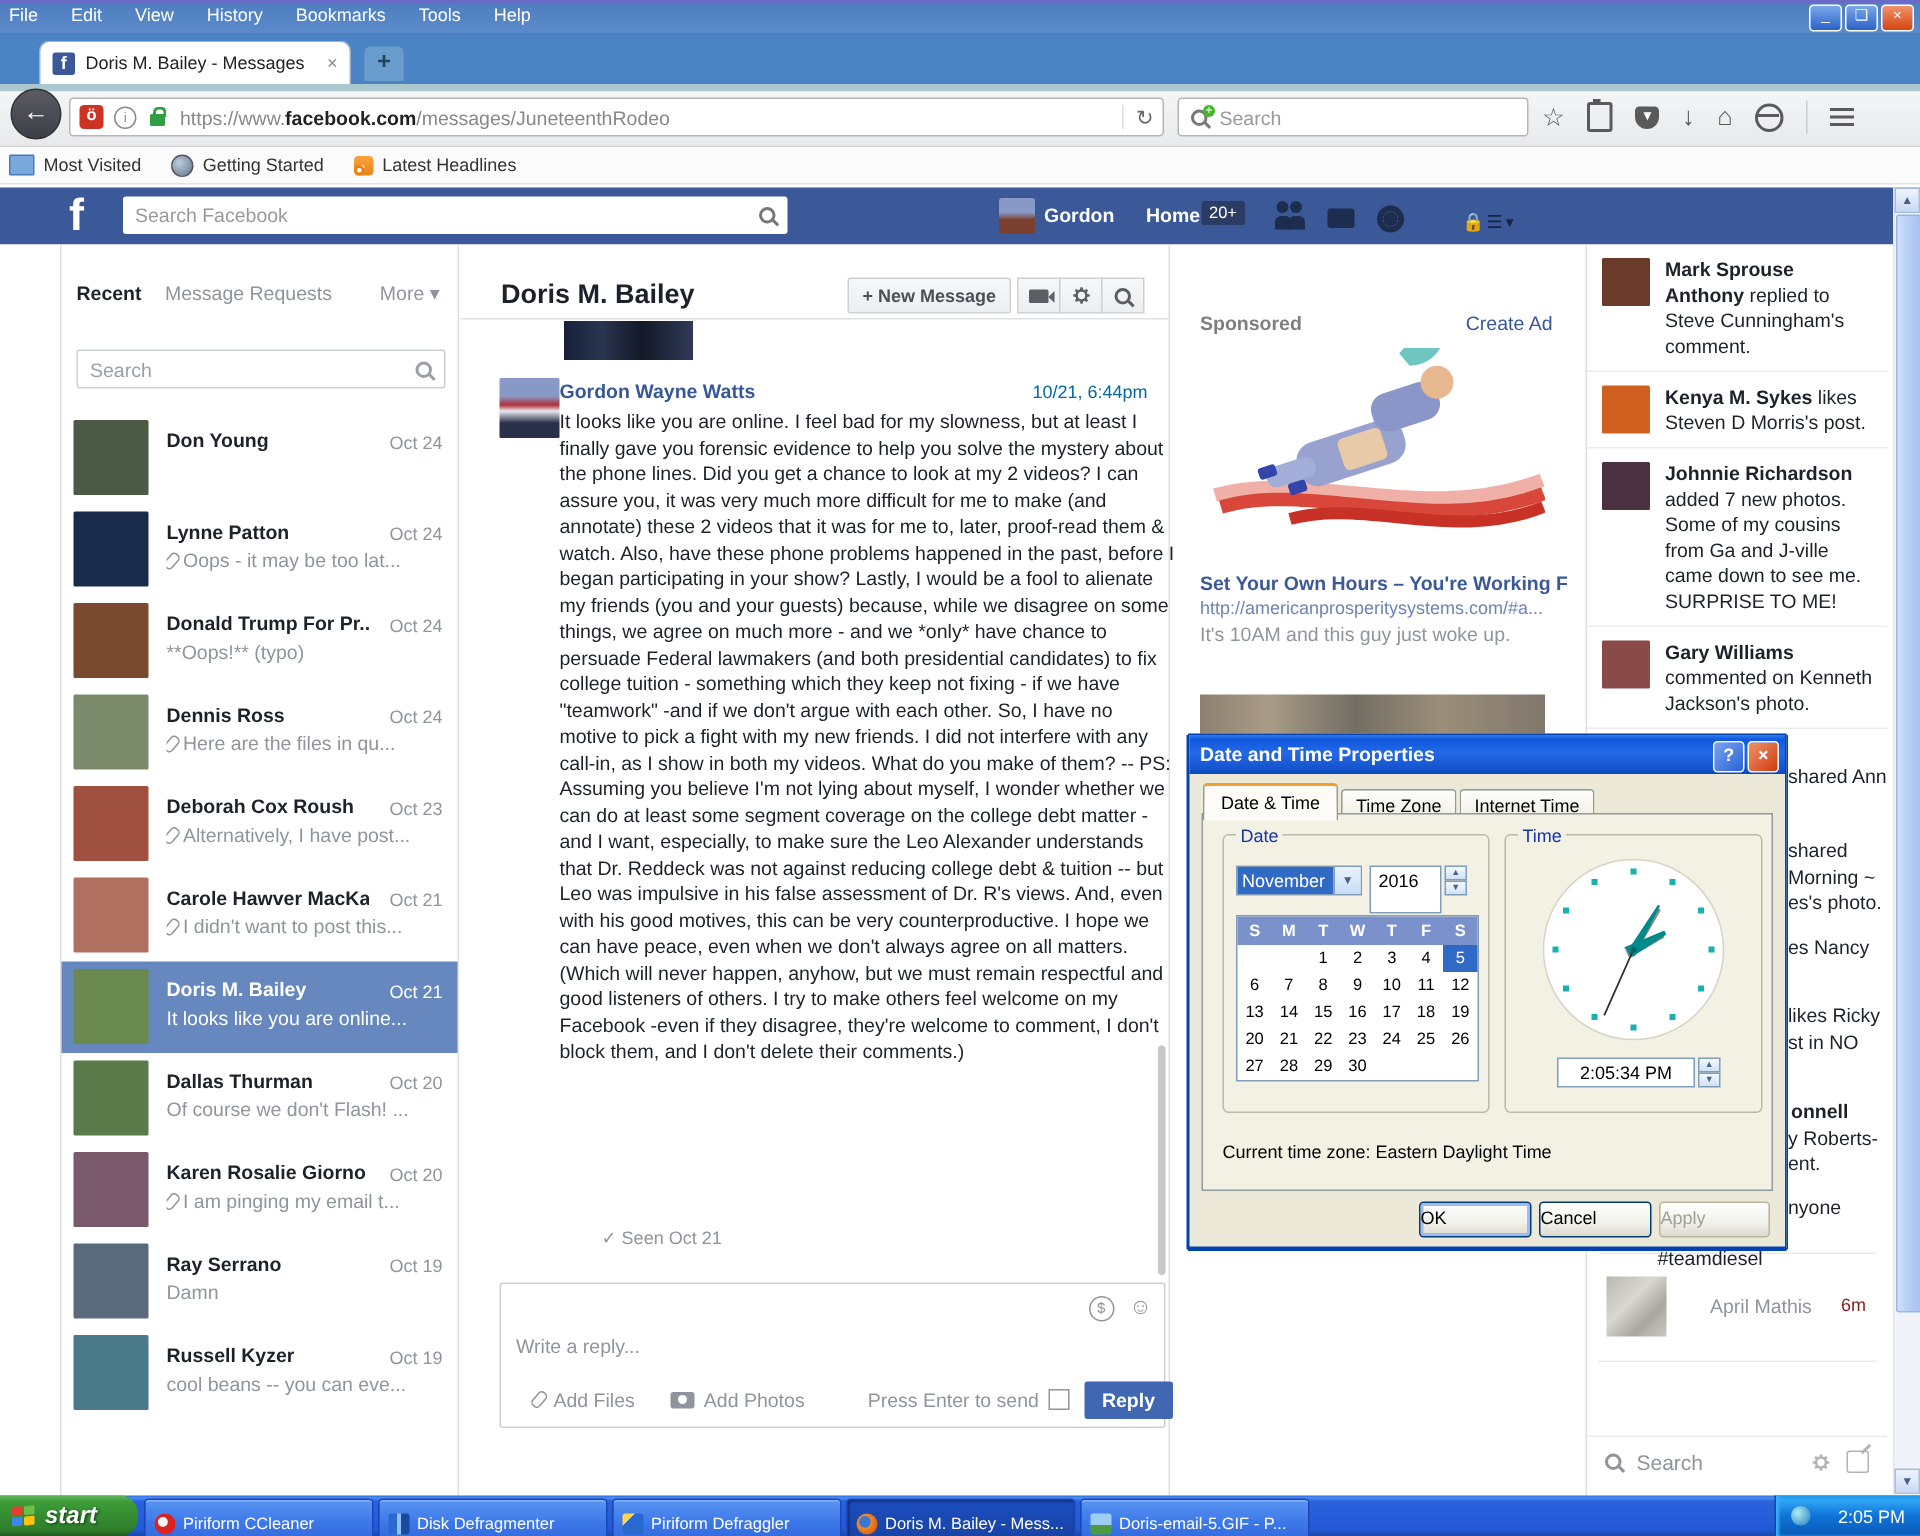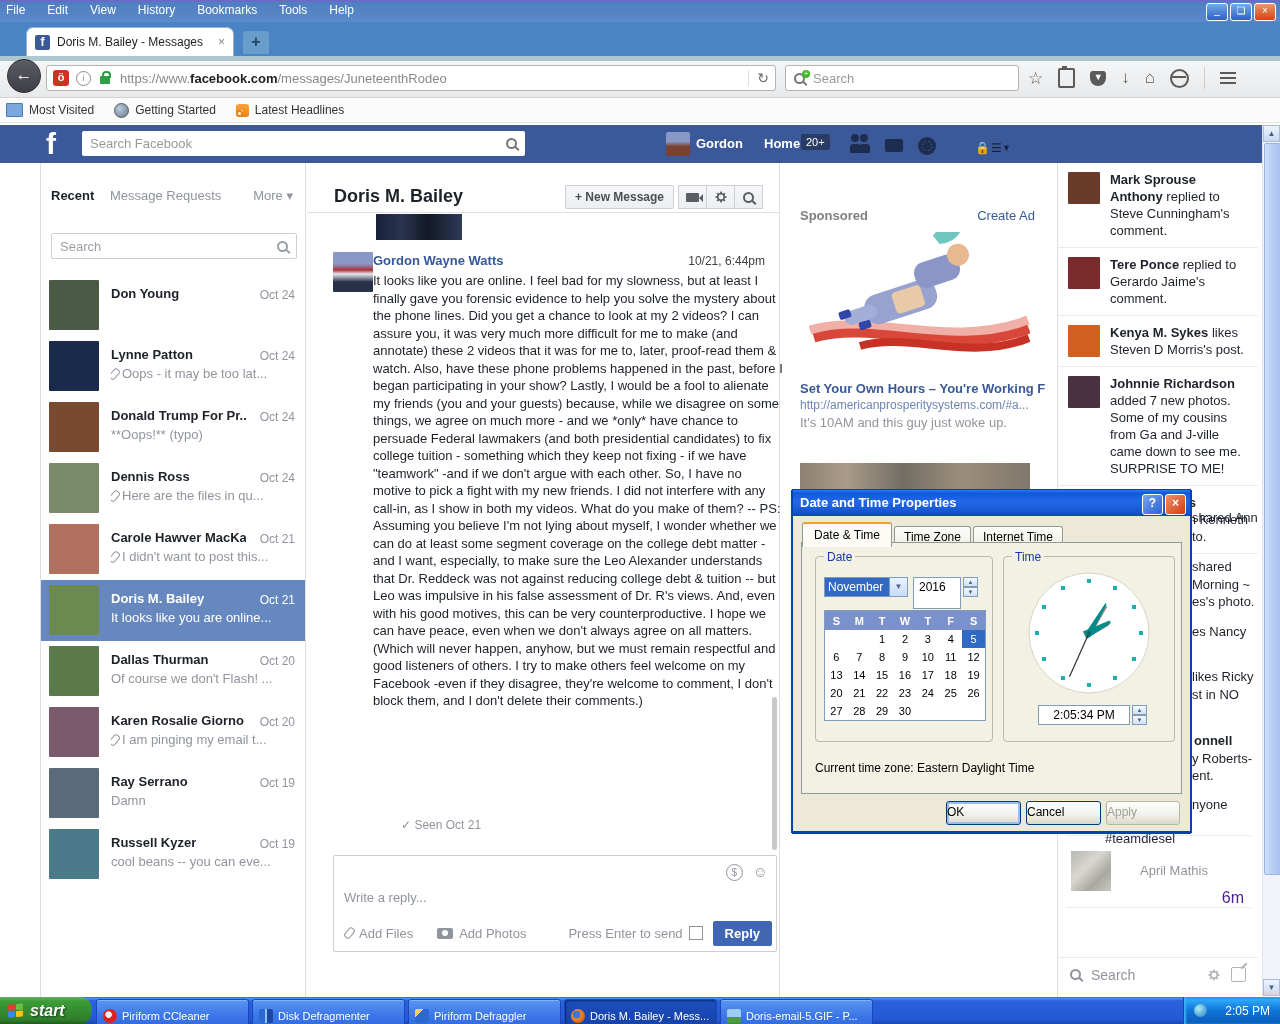--- a/index.html
+++ b/index.html
@@ -116,30 +116,30 @@
     height:24px;display:flex;align-items:center;padding:0 9px;box-sizing:border-box;}
   .fbtn.first{border-radius:2px;margin-right:5px;}
   .fbtn.ic{width:29px;justify-content:center;padding:0;margin-left:-1px;color:#5a5f66;}
   .vid-ic{width:13px;height:9px;background:#5a5f66;border-radius:1px;position:relative;}
   .vid-ic::after{content:"";position:absolute;right:-4px;top:1px;border:4px solid transparent;border-right-color:#5a5f66;border-left:none;}
   .mc-divider{position:absolute;left:0;top:49px;width:100%;height:1px;background:#dddfe2;}
   .partial-photo{position:absolute;left:69px;top:51px;width:86px;height:26px;background:linear-gradient(90deg,#16203a,#2a3550 30%,#121826 60%,#303a58);}
   .msg-avatar{position:absolute;left:26px;top:89px;width:40px;height:40px;border-radius:1px;
     background:linear-gradient(180deg,#8899c8 30%,#b03038 45%,#e8e8f0 55%,#28304a 75%);}
   .msg-sender{position:absolute;left:66px;top:90px;font-size:13px;font-weight:bold;color:#365899;}
-  .msg-time{position:absolute;right:14px;top:91px;font-size:12px;color:#404040;}
+  .msg-time{position:absolute;right:14px;top:91px;font-size:12px;color:#0369a1;}
   .msg-body{position:absolute;left:66px;top:109px;width:410px;font-size:13px;line-height:17.5px;color:#1d2129;}
   .msg-seen{position:absolute;left:94px;top:655px;font-size:12px;color:#90949c;}
   .msg-scroll{position:absolute;right:2px;top:534px;width:5px;height:153px;background:#c8c8c8;border-radius:3px;}
   .reply-box{position:absolute;left:26px;top:692px;width:444px;height:97px;border:1px solid #ccd0d5;border-radius:2px;box-sizing:border-box;}
   .reply-ph{position:absolute;left:10px;top:10px;font-size:13px;color:#90949c;margin-top:24px;}
   .reply-top-ics{position:absolute;right:8px;top:8px;display:flex;gap:10px;color:#90949c;font-size:13px;}
   .dollar-ic{width:15px;height:15px;border:1px solid #90949c;border-radius:50%;text-align:center;line-height:15px;font-size:10px;}
   .smiley-ic{font-size:15px;line-height:16px;}
-  .reply-foot{position:absolute;left:4px;bottom:0;width:100%;height:36px;display:flex;align-items:center;padding:0 8px;box-sizing:border-box;color:#90949c;font-size:13px;}
+  .reply-foot{position:absolute;left:14px;bottom:0;width:100%;height:36px;display:flex;align-items:center;padding:0 8px;box-sizing:border-box;color:#90949c;font-size:13px;}
   .rf-item{display:flex;align-items:center;gap:6px;margin-right:24px;}
   .cam-ic{width:16px;height:11px;background:#90949c;border-radius:2px;position:relative;}
   .cam-ic::after{content:"";position:absolute;left:5px;top:2.5px;width:6px;height:6px;border-radius:50%;background:#fff;}
   .press-enter{margin-left:auto;display:flex;align-items:center;gap:6px;}
   .pe-check{width:12px;height:12px;border:1px solid #90949c;background:#fff;}
   .reply-btn{margin-left:10px;background:#4267b2;color:#fff;font-weight:bold;font-size:13px;border-radius:2px;padding:5px 12px;}
 
   
   .adcol{position:absolute;left:781px;top:0;width:275px;height:834px;}
   .ad-head{position:absolute;left:19px;top:45px;width:240px;font-size:13px;}
@@ -157,21 +157,21 @@
   .ticker-list{position:absolute;left:0;top:0;width:100%;}
   .titem{position:relative;padding:8px 8px 8px 52px;border-bottom:1px solid #e9ebee;font-size:13px;line-height:17px;color:#1d2129;}
   .titem .tavatar{position:absolute;left:10px;top:9px;width:32px;height:32px;border-radius:1px;background:#777;}
   .titem b{font-weight:bold;}
   .frag{position:absolute;font-size:13px;color:#1d2129;white-space:nowrap;}
   .frag.b{font-weight:bold;}
   .chat-divider{position:absolute;left:8px;width:185px;height:1px;background:#e9ebee;}
   .chat-contact{position:absolute;left:0;top:680px;width:100%;height:56px;}
   .chat-contact .cc-av{position:absolute;left:13px;top:8px;width:40px;height:40px;background:linear-gradient(135deg,#b8b8b2,#d8d8d0 40%,#a8a8a0 70%,#c8c8c2);}
   .cc-name{position:absolute;left:82px;top:20px;font-size:13px;color:#90949c;}
-  .cc-time{position:absolute;right:14px;top:20px;font-size:16px;color:#4c1d95;margin-top:26px;}
+  .cc-time{position:absolute;right:14px;top:20px;font-size:12px;color:#7f1d1d;}
   .chat-note{position:absolute;left:10px;top:752px;width:175px;font-size:13px;line-height:18px;color:#1d2129;padding-left:24px;box-sizing:border-box;}
   .chat-note .link{color:#365899;}
   .person-dot{position:absolute;left:0px;top:3px;width:10px;height:7px;background:#90949c;border-radius:3px 3px 0 0;}
   .person-dot::before{content:"";position:absolute;left:2px;top:-5px;width:6px;height:6px;border-radius:50%;background:#90949c;}
   .person-dot::after{content:"";position:absolute;right:-6px;top:1px;width:5px;height:5px;border-radius:50%;background:#90949c;}
   .ticker-search{position:absolute;left:0;bottom:6px;width:100%;height:34px;border-top:1px solid #e9ebee;display:flex;align-items:center;
     padding:0 12px;box-sizing:border-box;color:#90949c;font-size:14px;gap:10px;}
   .ts-gear{margin-left:auto;}
   .gear-svg{width:14px;height:14px;fill:#b0b3b8;}
   .compose-ic{width:13px;height:13px;border:1.5px solid #b0b3b8;border-radius:2px;position:relative;}
@@ -397,20 +397,29 @@
           <div class="conv has-clip">
             <div class="avatar" style="background: rgb(122, 138, 106);"></div>
             <div class="cname">Dennis Ross</div>
             <div class="cdate">Oct 24</div>
             <div class="cprev">
               <span class="clip"></span>
               <span>Here are the files in qu...</span>
             </div>
           </div>
 
+          <div class="conv has-clip">
+            <div class="avatar" style="background: rgb(160, 80, 64);"></div>
+            <div class="cname">Deborah Cox Roush</div>
+            <div class="cdate">Oct 23</div>
+            <div class="cprev">
+              <span class="clip"></span>
+              <span>Alternatively, I have post...</span>
+            </div>
+          </div>
 
 
           <div class="conv has-clip">
             <div class="avatar" style="background: rgb(176, 112, 96);"></div>
             <div class="cname">Carole Hawver MacKay</div>
             <div class="cdate">Oct 21</div>
             <div class="cprev">
               <span class="clip"></span>
               <span>I didn't want to post this...</span>
             </div>
@@ -541,24 +550,20 @@
     </div>
 
     <div class="tickercol">
       <div class="ticker-list">
 
           <div class="titem">
             <div class="tavatar" style="background: rgb(106, 58, 42);"></div>
             <b>Mark Sprouse Anthony</b><span> replied to Steve Cunningham's comment.</span>
           </div>
 
-          <div class="titem">
-            <div class="tavatar" style="background: rgb(122, 42, 42);"></div>
-            <b>Tere Ponce</b><span> replied to Gerardo Jaime's comment.</span>
-          </div>
 
           <div class="titem">
             <div class="tavatar" style="background: rgb(208, 96, 32);"></div>
             <b>Kenya M. Sykes</b><span> likes Steven D Morris's post.</span>
           </div>
 
           <div class="titem">
             <div class="tavatar" style="background: rgb(74, 48, 64);"></div>
             <b>Johnnie Richardson</b><span> added 7 new photos. Some of my cousins from Ga and J-ville came down to see me. SURPRISE TO ME!</span>
           </div>

